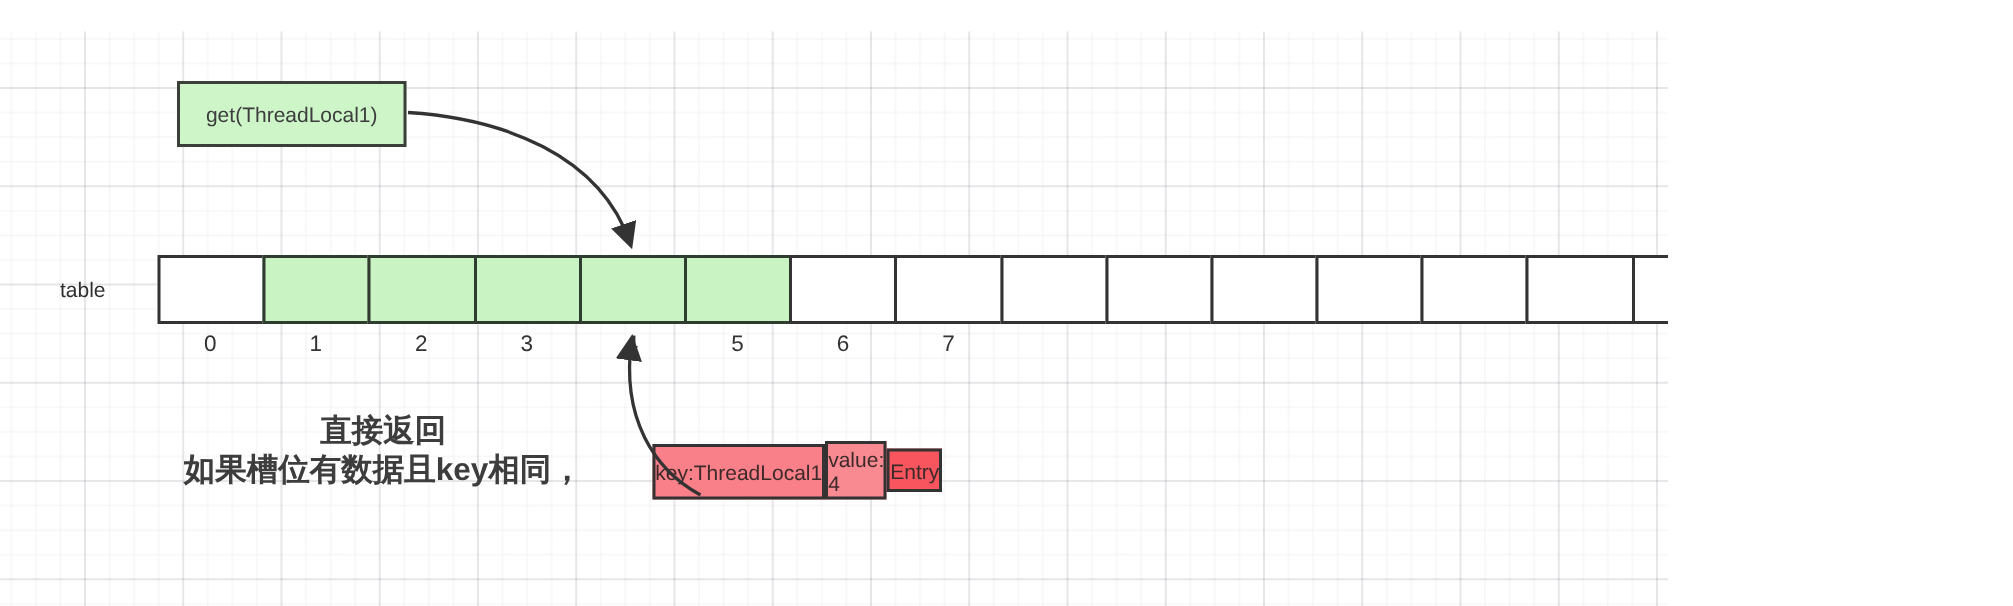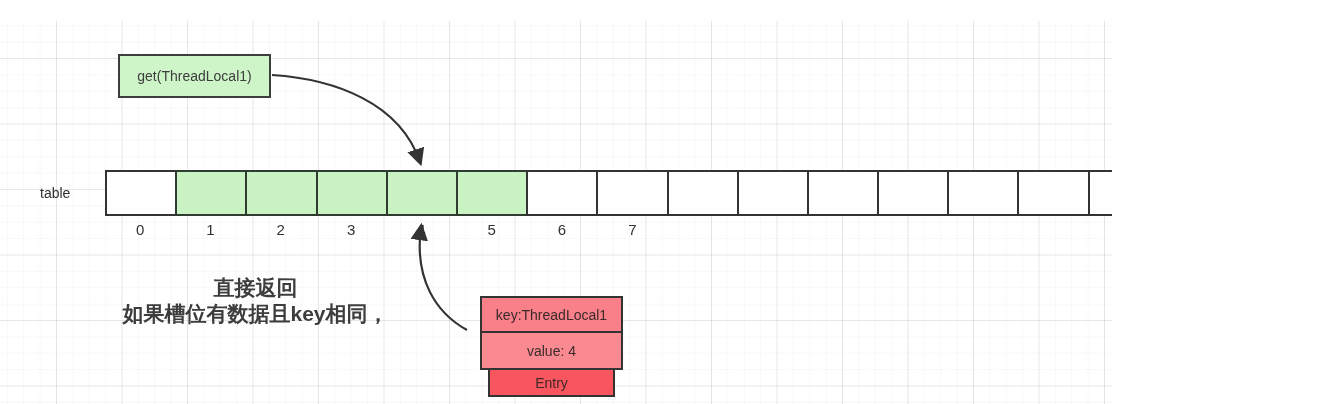--- a/index.html
+++ b/index.html
@@ -100,24 +100,24 @@
     text-align: center;
     font-size: 21px;
     line-height: 26px;
     font-weight: bold;
     color: var(--text-color);
     z-index: 3;
   }
 
   .entry-stack {
     position: absolute;
-    left: 480px; top: 275px;
+    left: 460px; top: 275px;
     width: 143px;
     display: flex;
-    flex-direction: column;
+    flex-direction: row;
     align-items: center;
     z-index: 4;
     justify-content: center;
   }
   .entry-box {
     width: 100%;
     border: 2px solid #333333;
     display: flex; align-items: center; justify-content: center;
     font-size: 14px;
     color: #3c2a2a;

